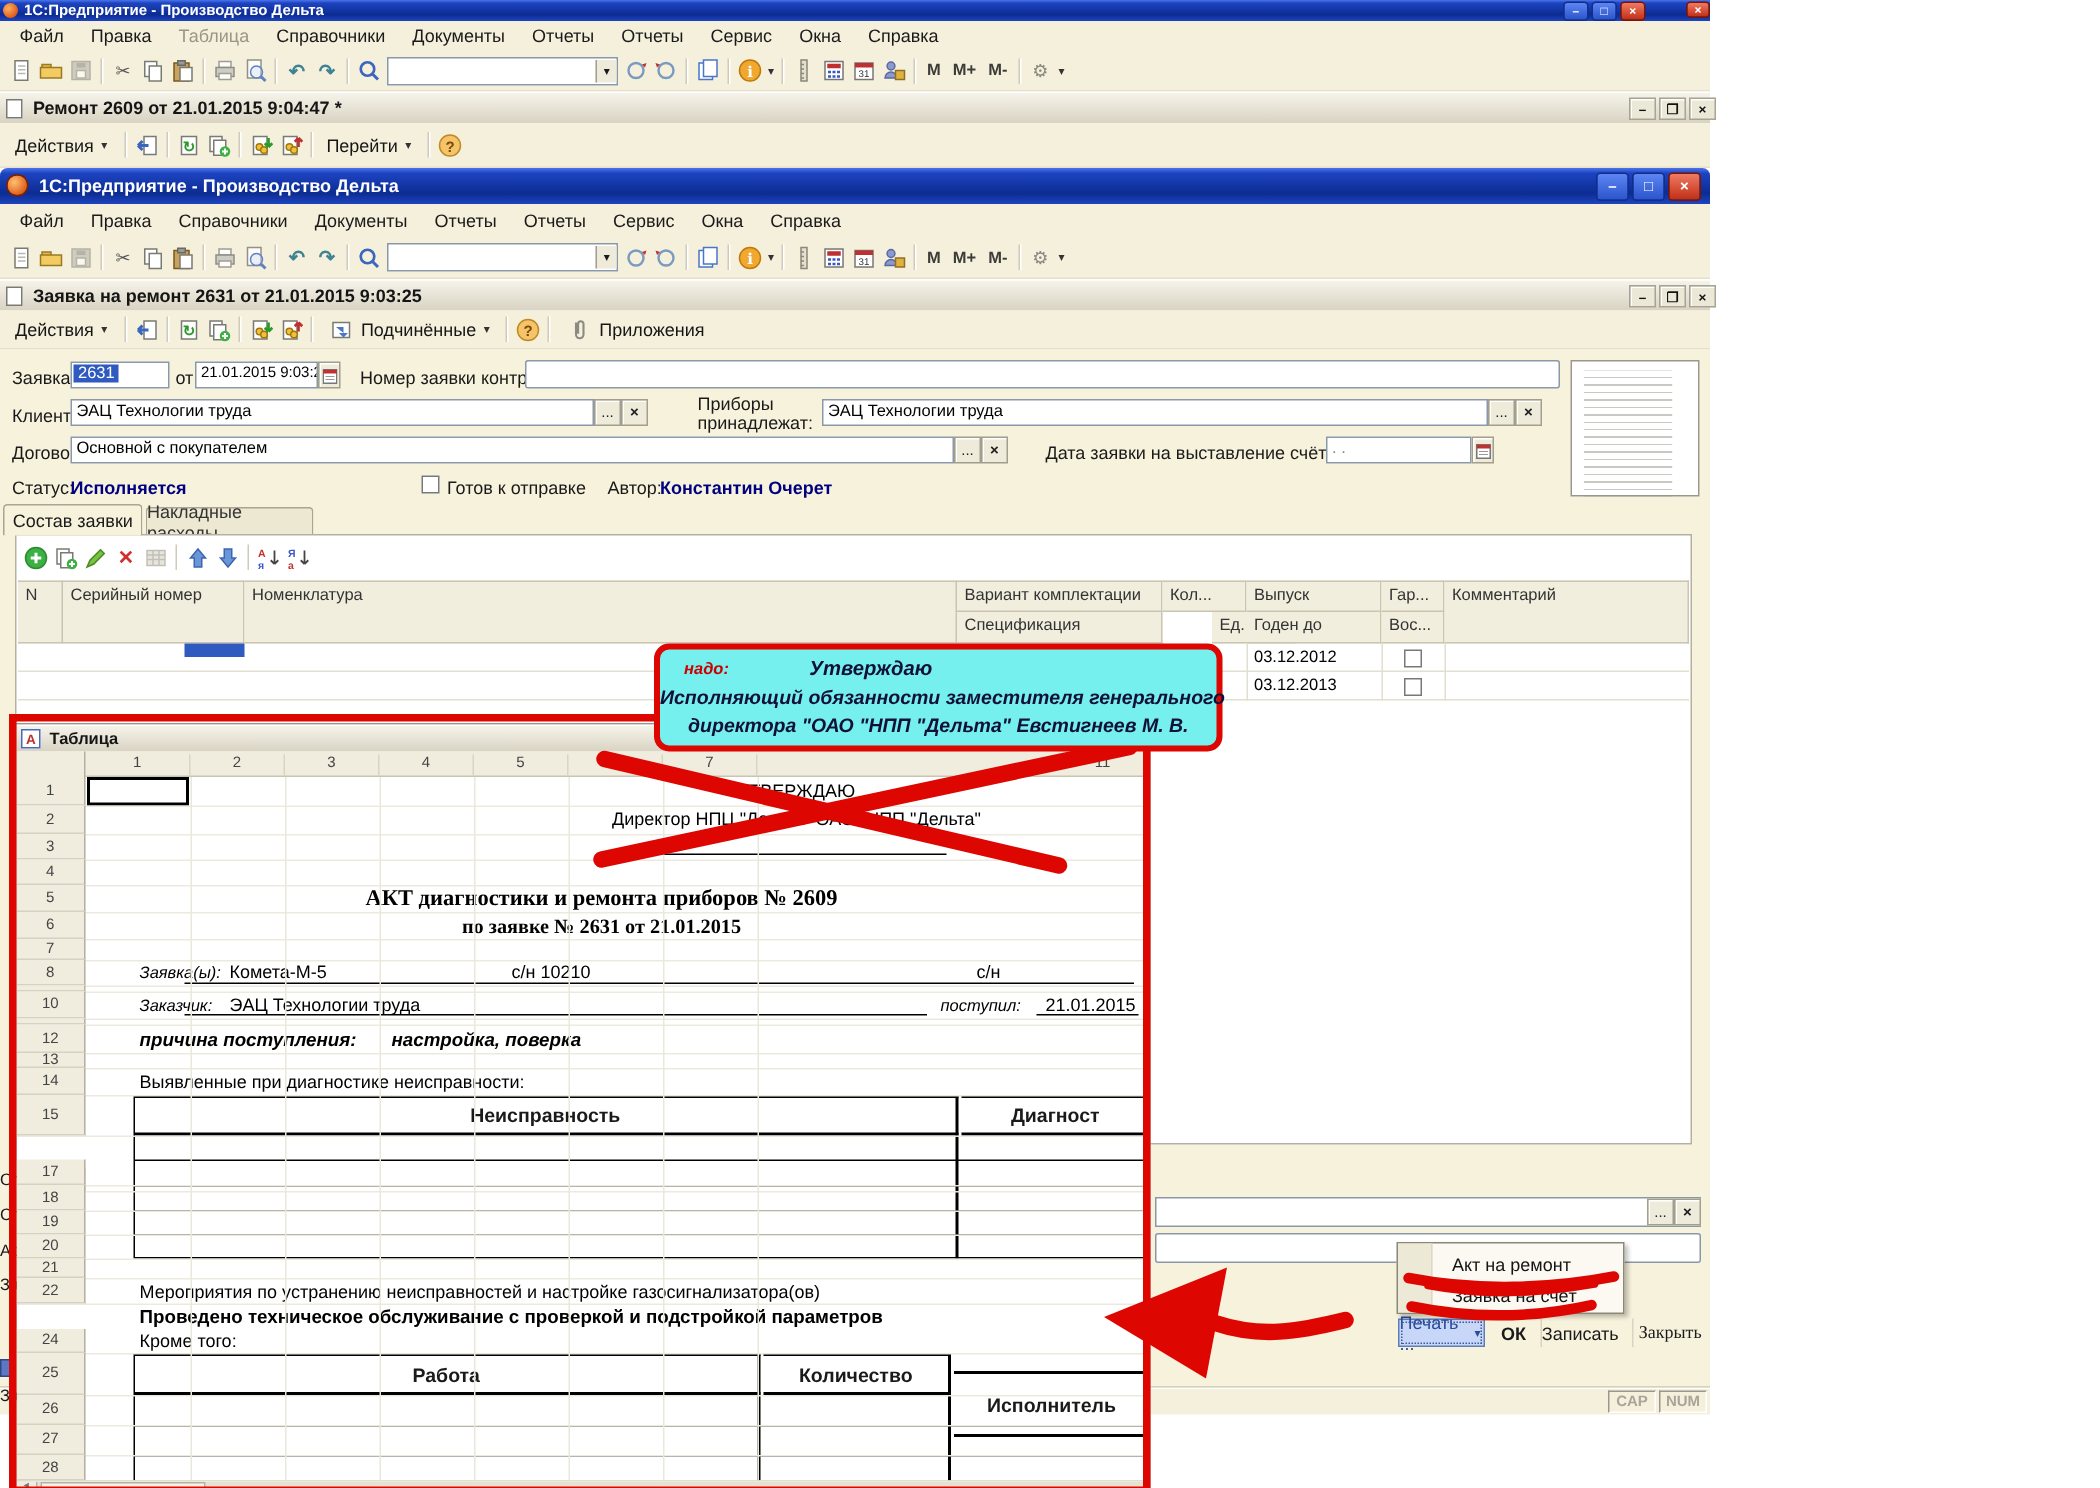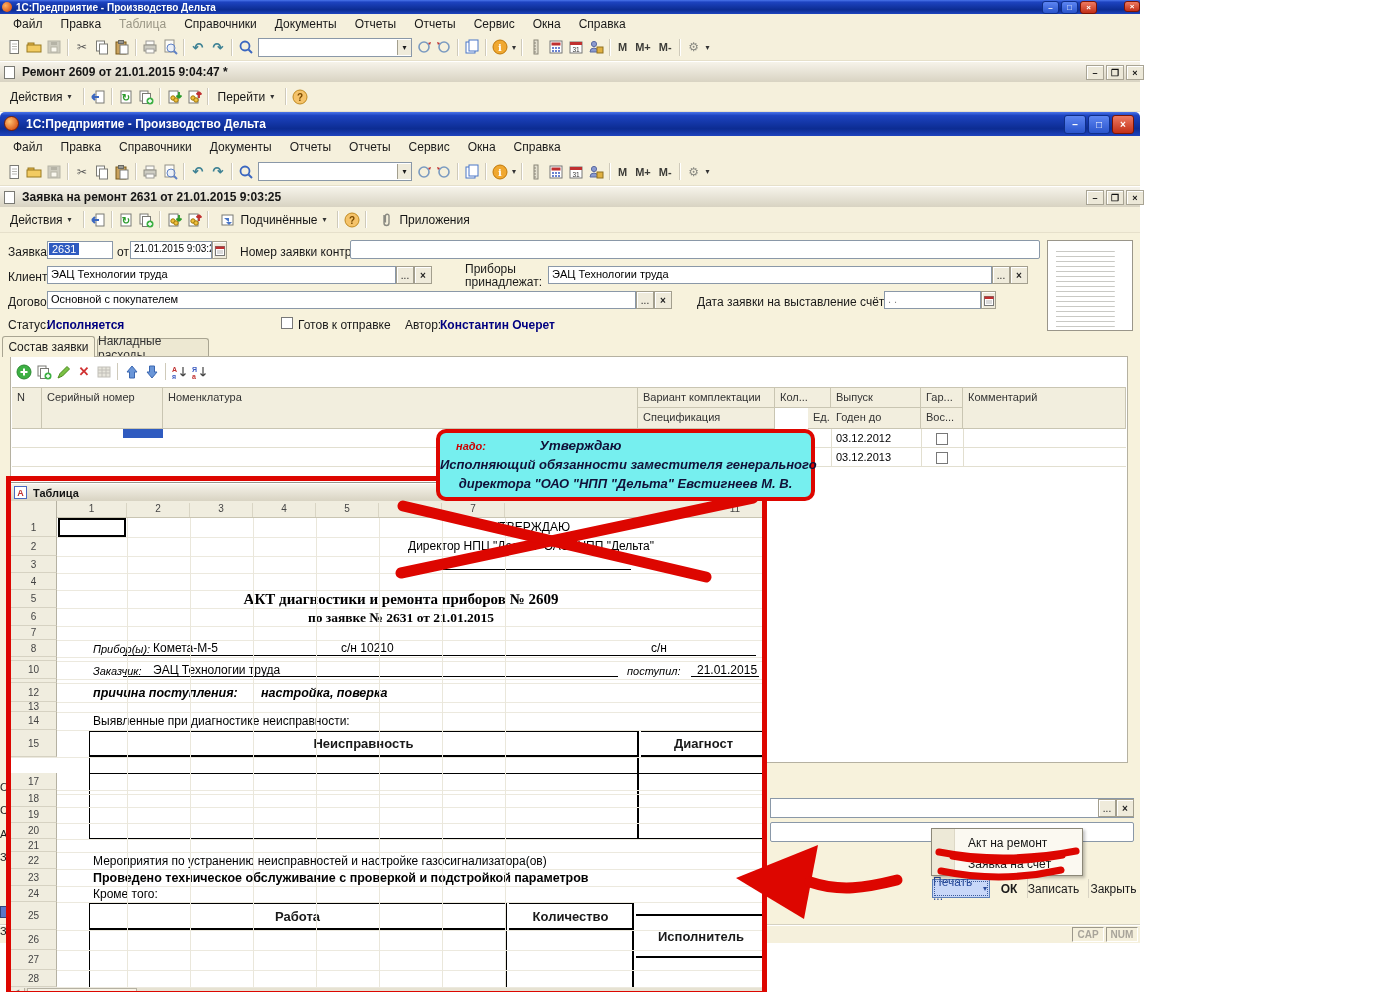--- a/index.html
+++ b/index.html
@@ -685,21 +685,21 @@
   <span class="beigebtn" style="left:1116px;top:799px;width:18px;height:18px;font-weight:bold;">×</span>
   <span class="in" style="left:770px;top:822px;width:364px;height:20px;border-radius:2px;"></span>
 
   <span class="abs" style="left:932px;top:879px;width:58px;height:19px;background:#C8D7F8;border:1px solid #5C7FB8;outline:1px dotted #3a5a9a;outline-offset:-3px;
         display:flex;align-items:center;justify-content:center;font-size:12px;color:#2a4b9b;">
     <span>Печать ...</span>
       <span class="caret" style="color:#2a4b9b;">▾</span>
     </span>
   <span class="abs" style="left:996px;top:879px;width:26px;height:19px;display:flex;align-items:center;justify-content:center;font-size:12px;font-weight:bold;">ОК</span>
   <span class="abs" style="left:1027px;top:879px;width:52px;height:19px;display:flex;align-items:center;justify-content:center;font-size:12px;border-left:1px solid #D8D3C3;">Записать</span>
-  <span class="abs" style="left:1088px;top:879px;width:50px;height:19px;display:flex;align-items:center;justify-content:center;font-size:12px;border-left:1px solid #D8D3C3;">Закрыть</span>
+  <span class="abs" style="left:1088px;top:879px;width:50px;height:19px;display:flex;align-items:center;justify-content:center;font-size:12px;border-left:1px solid #D8D3C3;font-family:Liberation Serif, serif;">Закрыть</span>
 
   <div class="abs" style="left:0;top:924px;width:1140px;height:19px;background:#F5F0DC;border-top:1px solid #D5D1C1;box-shadow:inset 0 1px 0 #fff;"></div>
   <div id="statusBoxes">
       <div class="sunk" style="left: 1072px; top: 927px; width: 30px; height: 13px;">CAP</div>
       <div class="sunk" style="left: 1106px; top: 927px; width: 30px; height: 13px;">NUM</div>
     </div>
 
   <div id="fragments">
       <div class="frag" style="top: 781px;">Оп</div>
       <div class="frag" style="top: 804px;">Сп</div>
@@ -721,21 +721,21 @@
     <div id="sheetVlines"></div>
 
     <div class="abs" style="left:47px;top:35px;width:68px;height:19px;border:2px solid #000;"></div>
 
     <div class="sheetlbl" style="left:300px;top:37px;width:440px;text-align:center;">УТВЕРЖДАЮ</div>
     <div class="sheetlbl" style="left:300px;top:56px;width:440px;text-align:center;">Директор НПЦ "Дельта"  ОАО "НПП "Дельта"</div>
     <div class="abs" style="left:420px;top:72px;width:200px;height:15px;border-bottom:1px solid #000;"></div>
     <div class="sheetlbl serifb" style="left:40px;top:108px;width:700px;text-align:center;font-size:15px;">АКТ диагностики и ремонта приборов № 2609</div>
     <div class="sheetlbl serifb" style="left:40px;top:127px;width:700px;text-align:center;font-size:13.5px;">по заявке № 2631 от 21.01.2015</div>
 
-    <div class="sheetlbl ital" style="left:82px;top:160px;">Прибор(ы):</div>
+    <div class="sheetlbl ital" style="left:82px;top:160px;">Заявка(ы):</div>
     <div class="sheetlbl" style="left:142px;top:158px;">Комета-М-5</div>
     <div class="sheetlbl" style="left:330px;top:158px;">с/н 10210</div>
     <div class="sheetlbl" style="left:640px;top:158px;">с/н</div>
     <div class="abs" style="left:112px;top:160px;width:633px;height:13px;border-bottom:1px solid #000;"></div>
 
     <div class="sheetlbl ital" style="left:82px;top:182px;">Заказчик:</div>
     <div class="sheetlbl" style="left:142px;top:180px;">ЭАЦ Технологии труда</div>
     <div class="sheetlbl ital" style="left:616px;top:182px;">поступил:</div>
     <div class="sheetlbl" style="left:686px;top:180px;">21.01.2015</div>
     <div class="abs" style="left:112px;top:182px;width:495px;height:12px;border-bottom:1px solid #000;"></div>
@@ -842,23 +842,20 @@
       </div>
       <div class="srow" style="top: 340px; height: 16px;">
         <div class="sgut">20</div>
       </div>
       <div class="srow" style="top: 356px; height: 13px;">
         <div class="sgut">21</div>
       </div>
       <div class="srow" style="top: 369px; height: 17px;">
         <div class="sgut">22</div>
       </div>
-      <div class="srow" style="top: 386px; height: 17px;">
-        <div class="sgut">23</div>
-      </div>
       <div class="srow" style="top: 403px; height: 16px;">
         <div class="sgut">24</div>
       </div>
       <div class="srow" style="top: 419px; height: 28px;">
         <div class="sgut">25</div>
       </div>
       <div class="srow" style="top: 447px; height: 20px;">
         <div class="sgut">26</div>
       </div>
       <div class="srow" style="top: 467px; height: 20px;">

